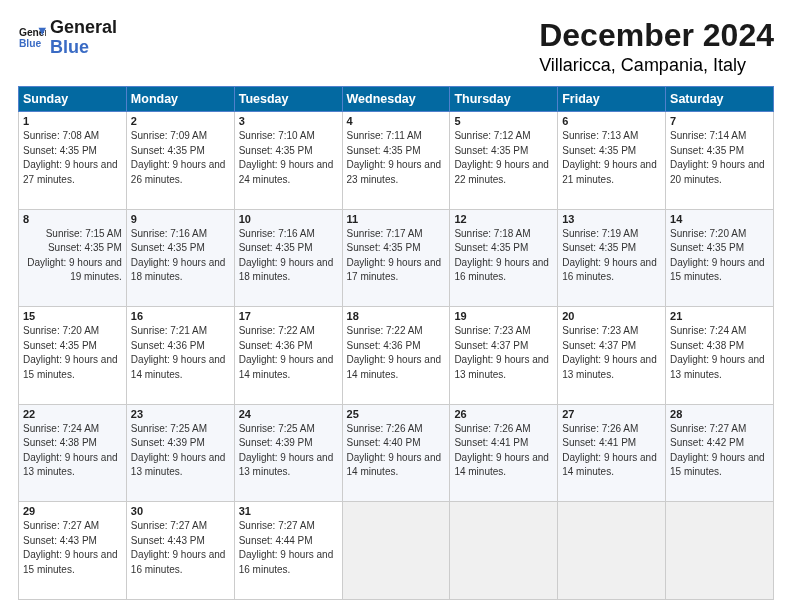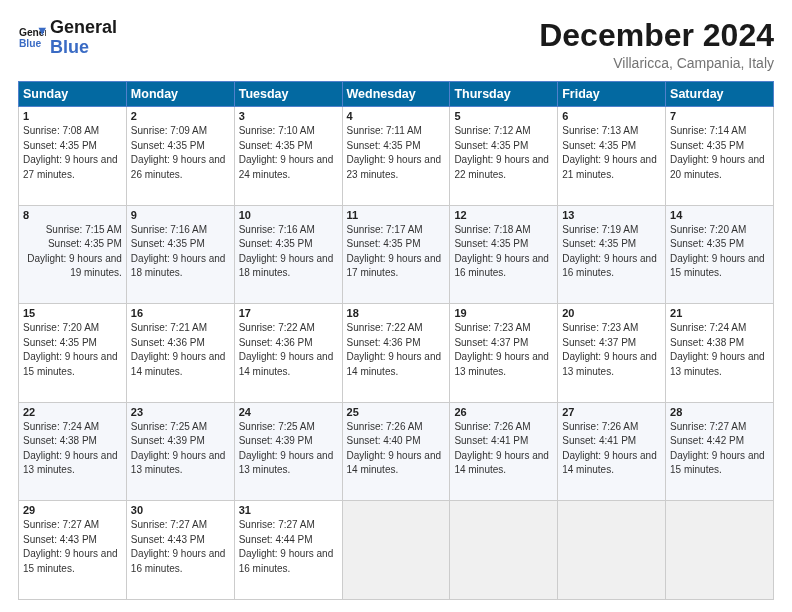--- a/index.html
+++ b/index.html
@@ -35,31 +35,30 @@
       line-height: 1.1;
     }
     .logo-text span {
       display: block;
     }
     .logo-icon {
       width: 28px;
       height: 28px;
     }
     .title-block {
-      text-align: right;
     }
     .month-title {
       font-size: 32px;
       font-weight: bold;
       color: #1a1a1a;
       line-height: 1.1;
     }
     .subtitle {
-      font-size: 14px;
-      color: #737373;
+      font-size: 18px;
+      color: #000000;
       margin-top: 2px;
     }
     .calendar {
       flex: 1;
       border-collapse: collapse;
       width: 100%;
       table-layout: fixed;
     }
     .calendar thead tr th {
       background-color: #0369a1;

